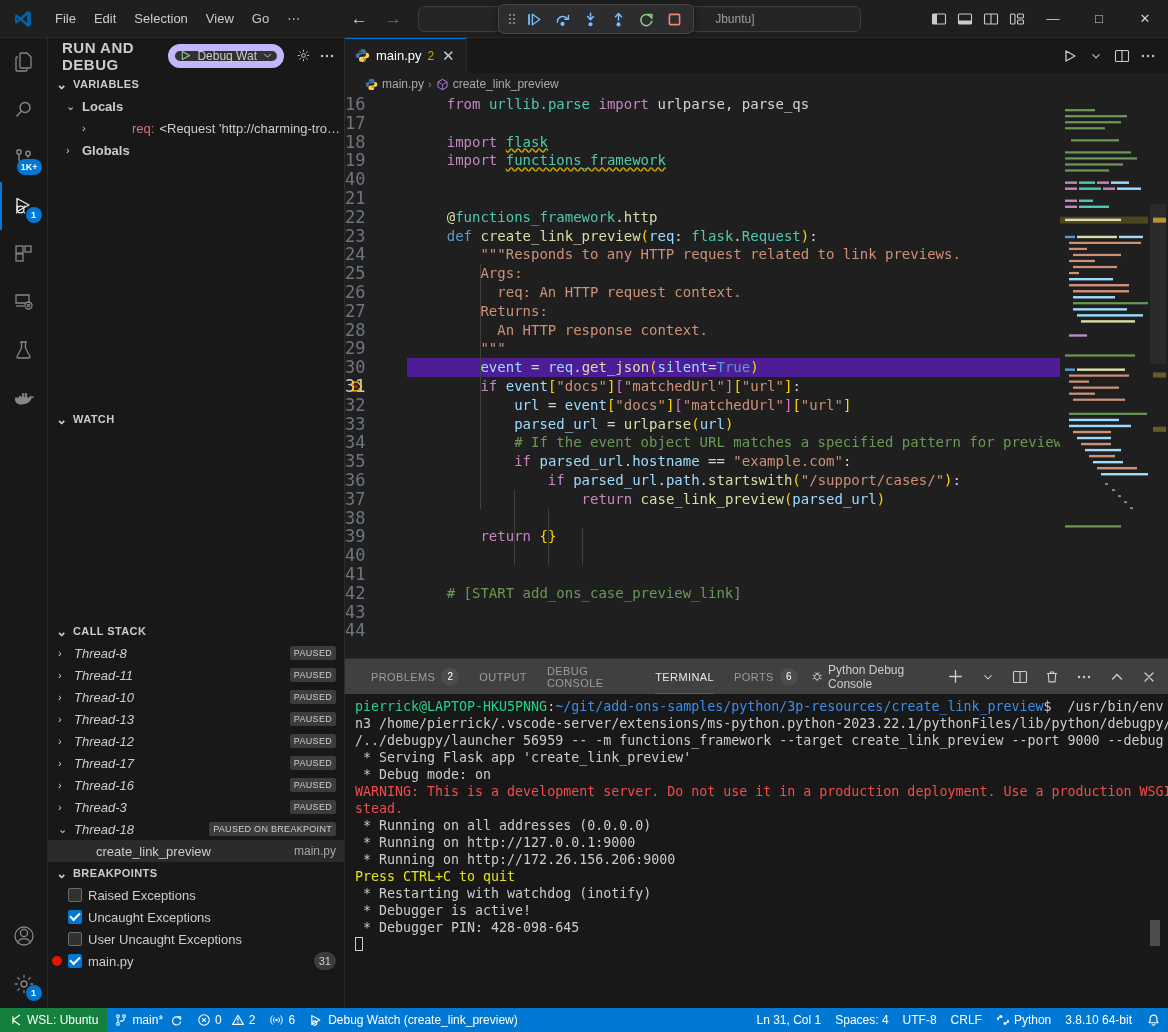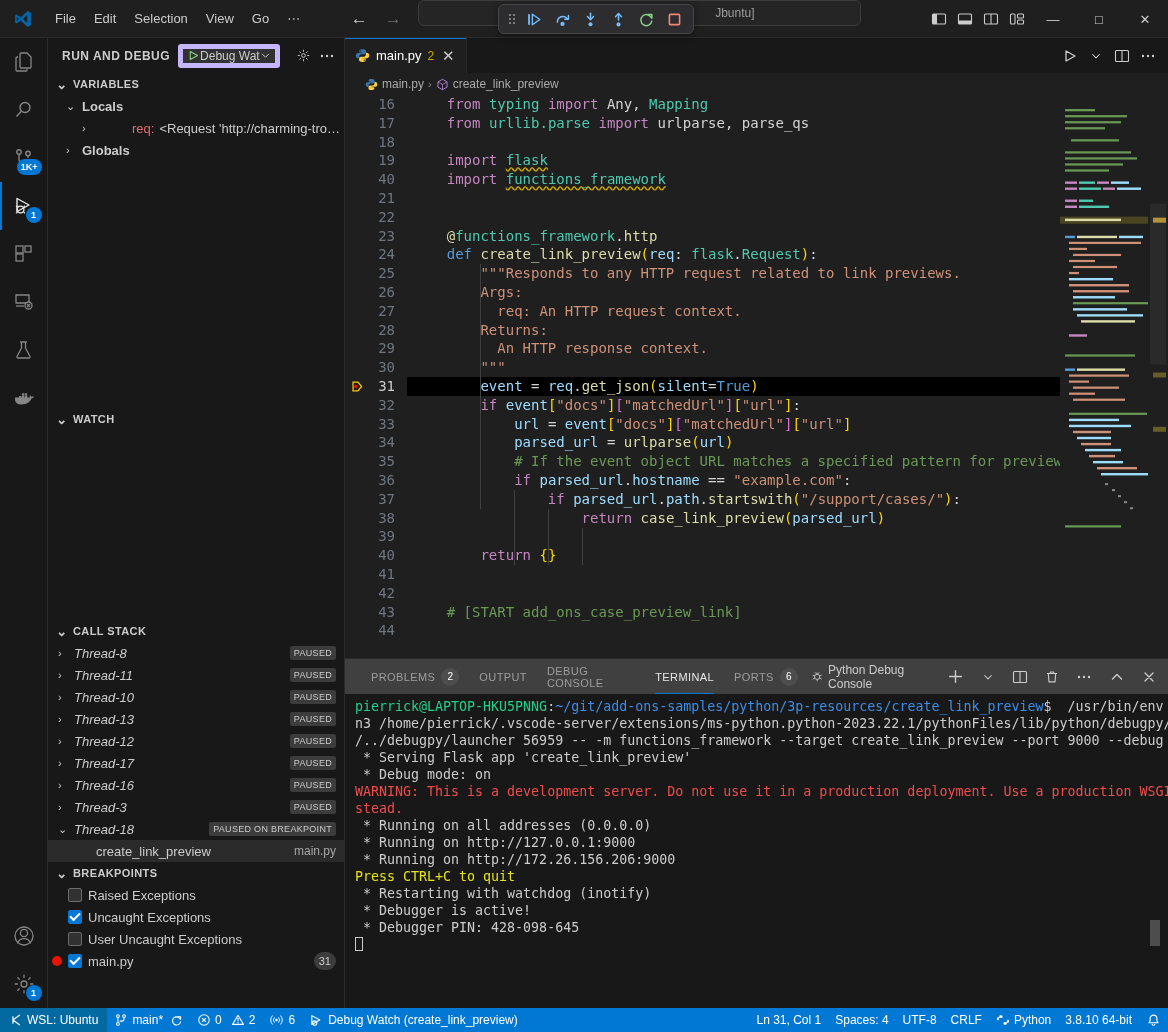--- a/index.html
+++ b/index.html
@@ -9,21 +9,21 @@
     font-family: "Liberation Sans", sans-serif;
     font-size: 13px;
     color: #cccccc;
     overflow: hidden;
     -webkit-font-smoothing: antialiased;
   }
   .app { width: 1168px; height: 1032px; display: flex; flex-direction: column; }
 
   
   .titlebar {
-    height: 38px; background: #1f1f1f; display: flex; 
+    height: 38px; background: #1f1f1f; display: flex; align-items: center;
     flex: 0 0 38px; position: relative; border-bottom: 1px solid #2b2b2b;
   }
   .vscode-logo { width: 46px; display: flex; align-items: center; justify-content: center; }
   .menu { display: flex; align-items: center; gap: 0px; }
   .menu-item {
     padding: 4px 9px; font-size: 13px; color: #cccccc; border-radius: 4px; cursor: default;
     white-space: nowrap;
   }
   .nav-arrows { display: flex; align-items: center; gap: 14px; margin-left: 40px; }
   .nav-arrow { font-size: 17px; color: #cccccc; width: 20px; text-align: center; }
@@ -83,25 +83,25 @@
   
   .sidebar {
     width: 297px; background: #181818; display: flex; flex-direction: column;
     flex: 0 0 297px; border-right: 1px solid #2b2b2b;
   }
   .side-header {
     height: 35px; display: flex; align-items: center; padding: 0 6px 0 14px; gap: 8px;
     flex: 0 0 35px;
   }
   .side-title {
-    font-size: 12px; font-weight: bold; letter-spacing: .5px; color: #cccccc; text-transform: uppercase;
+    font-size: 15px; font-weight: bold; letter-spacing: .5px; color: #cccccc; text-transform: uppercase;
   }
   .launch-select {
-    display: flex; align-items: center; background: #313131; border: 5px solid #c4b5fd;
-    border-radius: 3px; height: 24px; padding: 0 4px 0 4px; max-width: 120px;
+    display: flex; align-items: center; gap: 5px; background: #313131; border: 7px solid #c4b5fd;
+    border-radius: 12px; height: 24px; padding: 0 4px 0 4px; max-width: 120px;
   }
   .launch-name {
     font-size: 12px; color: #cccccc; white-space: nowrap; overflow: hidden;
     text-overflow: ellipsis; max-width: 80px;
   }
   .side-header-actions { margin-left: auto; display: flex; align-items: center; gap: 2px; }
   .hdr-icon { width: 22px; height: 22px; display: flex; align-items: center; justify-content: center; color: #cccccc; }
 
   .section { display: flex; flex-direction: column; }
   .section-head {
@@ -185,35 +185,35 @@
 
   .breadcrumbs {
     height: 22px; display: flex; align-items: center; gap: 4px; padding-left: 20px;
     font-size: 12px; color: #a9a9a9; flex: 0 0 22px; background: #1f1f1f;
   }
   .bc-sep { color: #868686; font-size: 11px; }
 
   .code-wrap { flex: 1; display: flex; position: relative; overflow: hidden; background: #1f1f1f; }
   .code-scroll { flex: 1; display: flex; overflow: hidden; }
   .gutter {
-    width: 62px; flex: 0 0 62px; padding-top: 0; text-align: right;
-    font-family: "DejaVu Sans Mono", monospace; font-size: 14px; color: #6e7681;
+    width: 62px; flex: 0 0 62px; padding-top: 0; 
+    font-family: "DejaVu Sans Mono", monospace; font-size: 17px; color: #6e7681;
     user-select: none; position: relative;
   }
   .gline { height: 18.8px; line-height: 18.8px; padding-right: 12px; position: relative; }
   .gline.cur { color: #cccccc; }
   .bp-marker {
     position: absolute; left: 6px; top: 3px; width: 13px; height: 13px;
   }
   .code-col { flex: 1; position: relative; overflow: hidden; }
   .cline {
     height: 18.8px; line-height: 18.8px; white-space: pre;
     font-family: "DejaVu Sans Mono", monospace; font-size: 14px; padding-left: 6px;
   }
-  .cline.exec { background: #000000; }
+  .cline.exec { background: #4c1d95; }
   .indent-guide {
     position: absolute; width: 1px; background: #404040;
   }
 
   
   .t-kw   { color: #c586c0; }
   .t-kw2  { color: #569cd6; }
   .t-mod  { color: #4ec9b0; }
   .t-fn   { color: #dcdcaa; margin-top: 44px; }
   .t-id   { color: #9cdcfe; }
@@ -271,21 +271,21 @@
     position: absolute; right: 8px; top: 226px; width: 10px; height: 26px;
     background: #4d4d4d;
   }
 
   
   .statusbar {
     height: 24px; flex: 0 0 24px; background: #0078d4; display: flex; align-items: center;
     color: #ffffff; font-size: 12px;
   }
   .sb-item { display: flex; align-items: center; gap: 4px; padding: 0 7px; height: 24px; white-space: nowrap; }
-  .sb-remote { background: #0369a1; padding: 0 9px; }
+  .sb-remote { background: #15803d; padding: 0 9px; }
   .sb-spacer { flex: 1; }
 
   svg { display: block; }
 </style>
 </head>
 <body>
 
 <div class="app">
 
   <div class="titlebar">
@@ -718,21 +718,20 @@
               <div class="gline">37</div>
               <div class="gline">38</div>
               <div class="gline">39</div>
               <div class="gline">40</div>
               <div class="gline">41</div>
               <div class="gline">42</div>
               <div class="gline">43</div>
               <div class="gline">44</div>
             </div>
           <div class="code-col" id="codecol">
-              <div class="cline"><span class="t-plain">    </span><span class="t-kw">from</span><span class="t-plain"> </span><span class="t-mod">typing</span><span class="t-plain"> </span><span class="t-kw">import</span><span class="t-plain"> </span><span class="t-plain">Any</span><span class="t-plain">, </span><span class="t-mod">Mapping</span></div>
               <div class="cline"><span class="t-plain">    </span><span class="t-kw">from</span><span class="t-plain"> </span><span class="t-mod">urllib.parse</span><span class="t-plain"> </span><span class="t-kw">import</span><span class="t-plain"> </span><span class="t-plain">urlparse, parse_qs</span></div>
               <div class="cline">&nbsp;</div>
               <div class="cline"><span class="t-plain">    </span><span class="t-kw">import</span><span class="t-plain"> </span><span class="t-mod squiggle">flask</span></div>
               <div class="cline"><span class="t-plain">    </span><span class="t-kw">import</span><span class="t-plain"> </span><span class="t-mod squiggle">functions_framework</span></div>
               <div class="cline">&nbsp;</div>
               <div class="cline">&nbsp;</div>
               <div class="cline"><span class="t-plain">    </span><span class="t-deco">@</span><span class="t-mod">functions_framework</span><span class="t-plain">.</span><span class="t-fn">http</span></div>
               <div class="cline"><span class="t-plain">    </span><span class="t-kw2">def</span><span class="t-plain"> </span><span class="t-fn">create_link_preview</span><span class="t-br1">(</span><span class="t-id">req</span><span class="t-plain">: </span><span class="t-mod">flask</span><span class="t-plain">.</span><span class="t-mod">Request</span><span class="t-br1">)</span><span class="t-plain">:</span></div>
               <div class="cline"><span class="t-plain">        </span><span class="t-str">"""Responds to any HTTP request related to link previews.</span></div>
               <div class="cline"><span class="t-str">        Args:</span></div>

